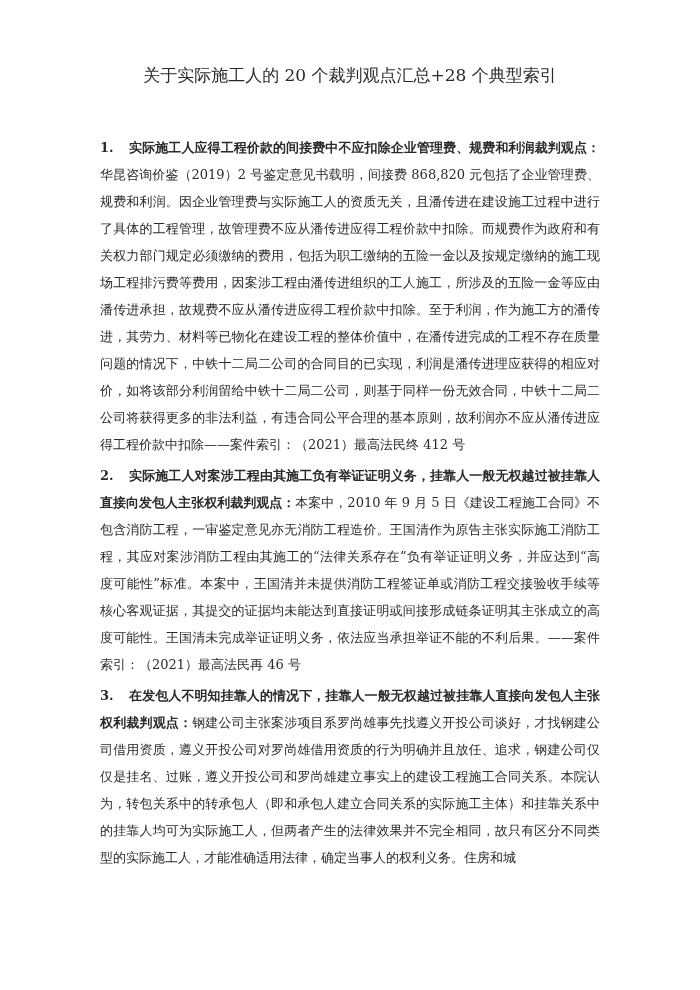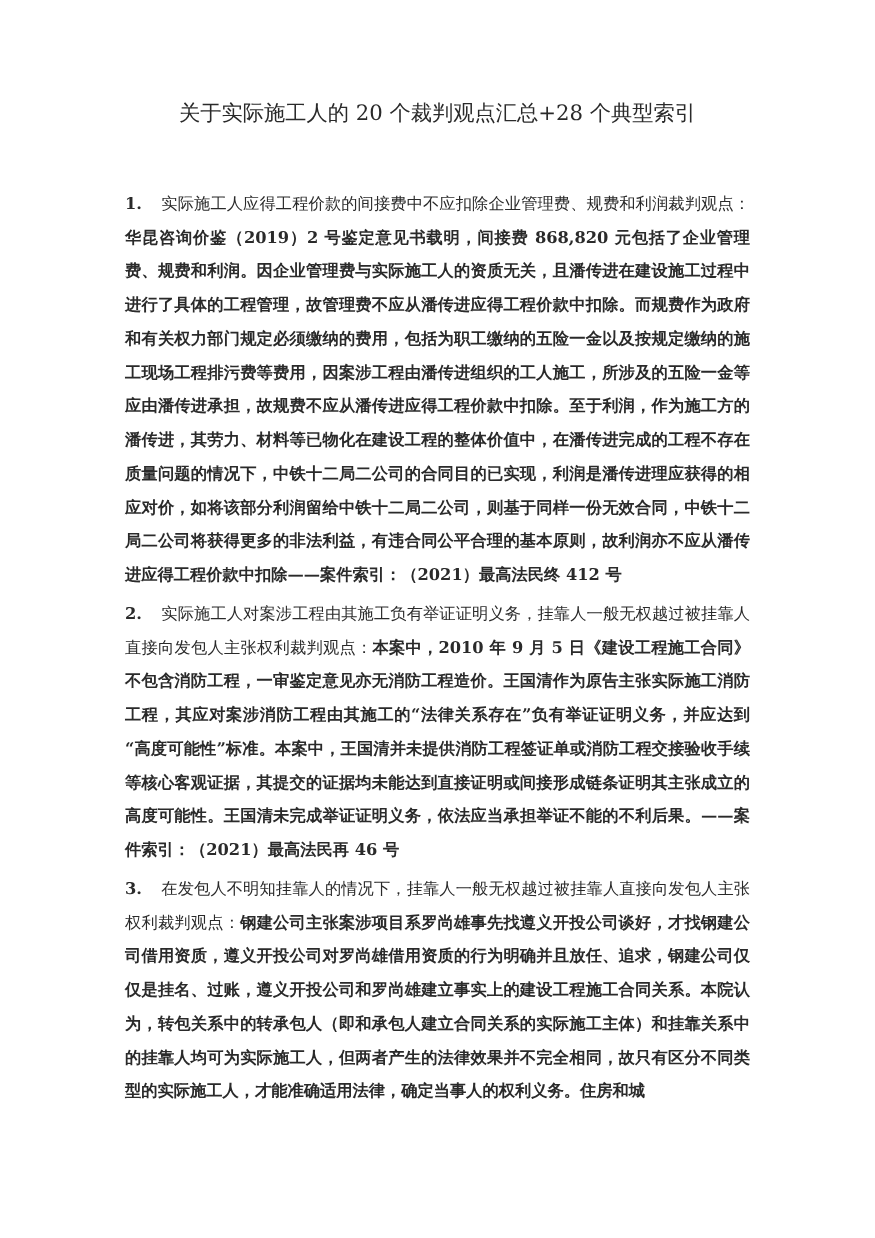--- a/index.html
+++ b/index.html
@@ -18,21 +18,21 @@
     position: relative;
     width: 700px;
     height: 990px;
     background: #ffffff;
   }
   .content {
     position: absolute;
     left: 100px;
     top: 0;
     width: 500px;
-    padding-top: 80px;
+    padding-top: 64px;
   }
   .doc-title {
     margin: 0 0 48px 0;
     font-size: 17px;
     line-height: 22px;
     font-weight: normal;
     text-align: center;
     white-space: nowrap;
     color: #2a2a2a;
   }
@@ -42,24 +42,24 @@
     line-height: 27px;
     text-align: justify;
     color: #2a2a2a;
   }
   .para-number {
     display: inline-block;
     width: 29px;
     font-weight: bold;
   }
   .para-heading {
-    font-weight: normal;
+    font-weight: bold;
   }
   .para-body {
-    font-weight: bold;
+    font-weight: normal;
   }
 </style>
 </head>
 <body>
 
 <div class="page">
   <div class="content">
 
     <h1 class="doc-title">关于实际施工人的 20 个裁判观点汇总+28 个典型索引</h1>
 

